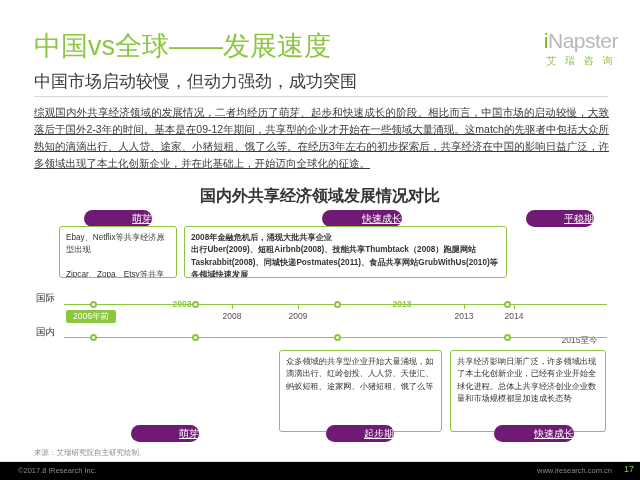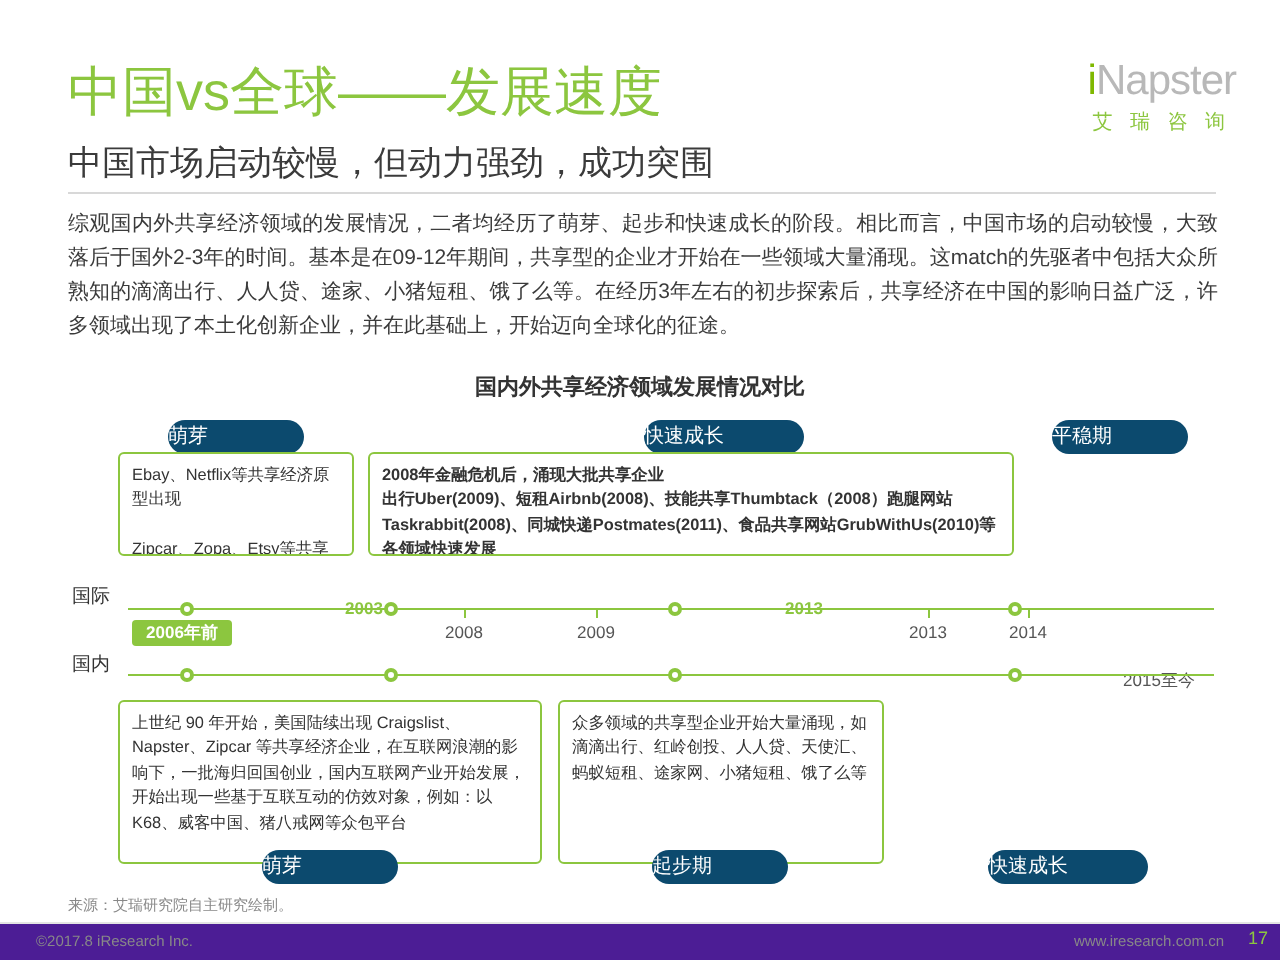--- a/index.html
+++ b/index.html
@@ -69,48 +69,50 @@
   }
   .body-text {
     position: absolute;
     left: 34px;
     top: 104px;
     width: 575px;
     font-size: 10.5px;
     line-height: 17px;
     color: #3b3b3b;
     text-align: justify;
+    text-decoration: underline;
   }
   
   .chart-title {
     position: absolute;
     left: 0;
     top: 186px;
     width: 640px;
     text-align: center;
-    font-size: 11px;
+    font-size: 16px;
     font-weight: bold;
     color: #333333;
   }
   .chart {
     position: absolute;
     left: 34px;
     top: 204px;
     width: 575px;
     height: 240px;
   }
   .pill {
     position: absolute;
-    background: #0c4a6e;
+    background: #701a75;
     color: #ffffff;
     font-size: 10px;
-    text-align: left;
+    text-align: right;
     border-radius: 9px;
     height: 17px;
     line-height: 17px;
+    text-decoration: underline;
   }
   .box {
     position: absolute;
     border: 1px solid #8cc63f;
     border-radius: 3px;
     box-sizing: border-box;
     background: #ffffff;
     font-size: 8.2px;
     line-height: 12.4px;
     color: #333333;
@@ -165,21 +167,21 @@
     top: 448px;
     font-size: 7.5px;
     color: #888888;
   }
   .footer-bar {
     position: absolute;
     left: 0;
     bottom: 0;
     width: 640px;
     height: 18px;
-    background: #4c1d95;
+    background: #000000;
     border-top: 1px solid #e4e4e4;
   }
   .copyright {
     position: absolute;
     left: 18px;
     top: 4px;
     font-size: 7.5px;
     color: #888888;
   }
   .weburl {
@@ -228,43 +230,43 @@
     <div class="box" style="left:150px; top:22px; width:323px; height:52px; white-space:pre-line;font-weight:bold;">2008年金融危机后，涌现大批共享企业
 出行Uber(2009)、短租Airbnb(2008)、技能共享Thumbtack（2008）跑腿网站Taskrabbit(2008)、同城快递Postmates(2011)、食品共享网站GrubWithUs(2010)等各领域快速发展</div>
 
     <div class="axis-label" style="left:2px; top:88px;">国际</div>
     <div class="axis-line" style="left:30px; top:100px; width:543px;"></div>
     <div class="node" style="left:56px; top:97px;"></div>
     <div class="node" style="left:158px; top:97px;"></div>
     <div class="node" style="left:300px; top:97px;"></div>
     <div class="node" style="left:470px; top:97px;"></div>
 
-    <div class="year-badge" style="left:32px; top:106px; width:50px;font-weight:bold;">2006年前</div>
+    <div class="year-badge" style="left:32px; top:106px; width:50px;">2006年前</div>
     <div class="year" style="left:128px; top:95px; width:40px; color:#8cc63f; font-weight:bold;">2003</div>
     <div class="year" style="left:178px; top:107px; width:40px;">2008</div>
     <div class="year" style="left:244px; top:107px; width:40px;">2009</div>
     <div class="year" style="left:348px; top:95px; width:40px; color:#8cc63f; font-weight:bold;">2013</div>
     <div class="year" style="left:410px; top:107px; width:40px;">2013</div>
     <div class="year" style="left:460px; top:107px; width:40px;">2014</div>
     <div class="year" style="left:518px; top:107px; width:55px;margin-top:24px;">2015至今</div>
 
     <div class="tick" style="left:198px; top:101px;"></div>
     <div class="tick" style="left:264px; top:101px;"></div>
     <div class="tick" style="left:430px; top:101px;"></div>
     <div class="tick" style="left:480px; top:101px;"></div>
 
     <div class="axis-label" style="left:2px; top:122px;">国内</div>
     <div class="axis-line" style="left:30px; top:133px; width:543px;"></div>
     <div class="node" style="left:56px; top:130px;"></div>
     <div class="node" style="left:158px; top:130px;"></div>
     <div class="node" style="left:300px; top:130px;"></div>
     <div class="node" style="left:470px; top:130px;"></div>
 
-    <div class="box" style="left:25px; top:146px; width:212px; height:82px;">上世纪 90 年开始，美国陆续出现 Craigslist、Napster、Zipcar 等共享经济企业，在互联网浪潮的影响下，一批海归回国创业，国内互联网产业开始发展，开始出现一些基于互联互动的仿效对象，例如：以 K68、威客中国、猪八戒网等众包平台</div>
     <div class="box" style="left:245px; top:146px; width:163px; height:82px;">众多领域的共享型企业开始大量涌现，如滴滴出行、红岭创投、人人贷、天使汇、蚂蚁短租、途家网、小猪短租、饿了么等</div>
+    <div class="box" style="left:416px; top:146px; width:156px; height:82px;">共享经济影响日渐广泛，许多领域出现了本土化创新企业，已经有企业开始全球化进程。总体上共享经济创业企业数量和市场规模都呈加速成长态势</div>
 
     <div class="pill" style="left:97px; top:221px; width:68px;">萌芽</div>
     <div class="pill" style="left:292px; top:221px; width:68px;">起步期</div>
     <div class="pill" style="left:460px; top:221px; width:80px;">快速成长</div>
   </div>
 
   <div class="source">来源：艾瑞研究院自主研究绘制。</div>
 
   <div class="footer-bar">
     <div class="copyright">©2017.8 iResearch Inc.</div>

